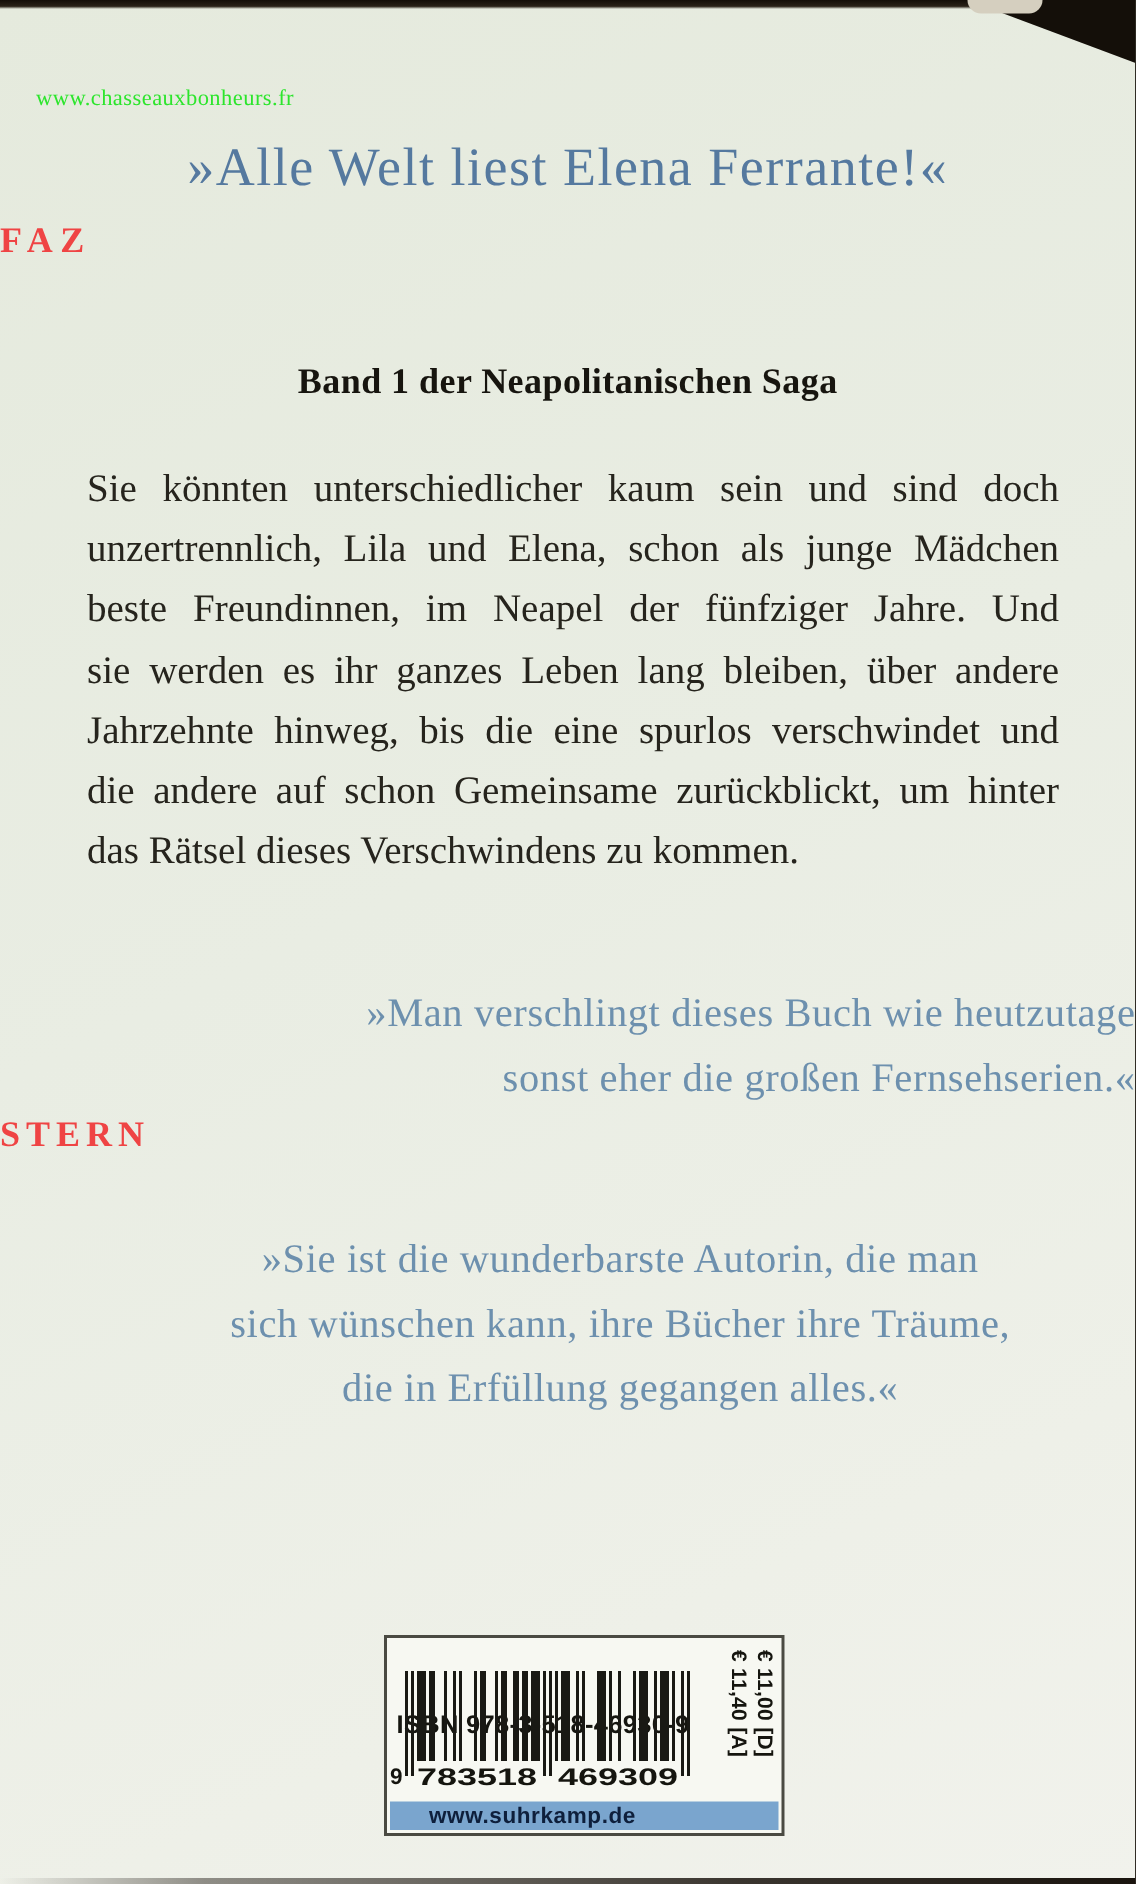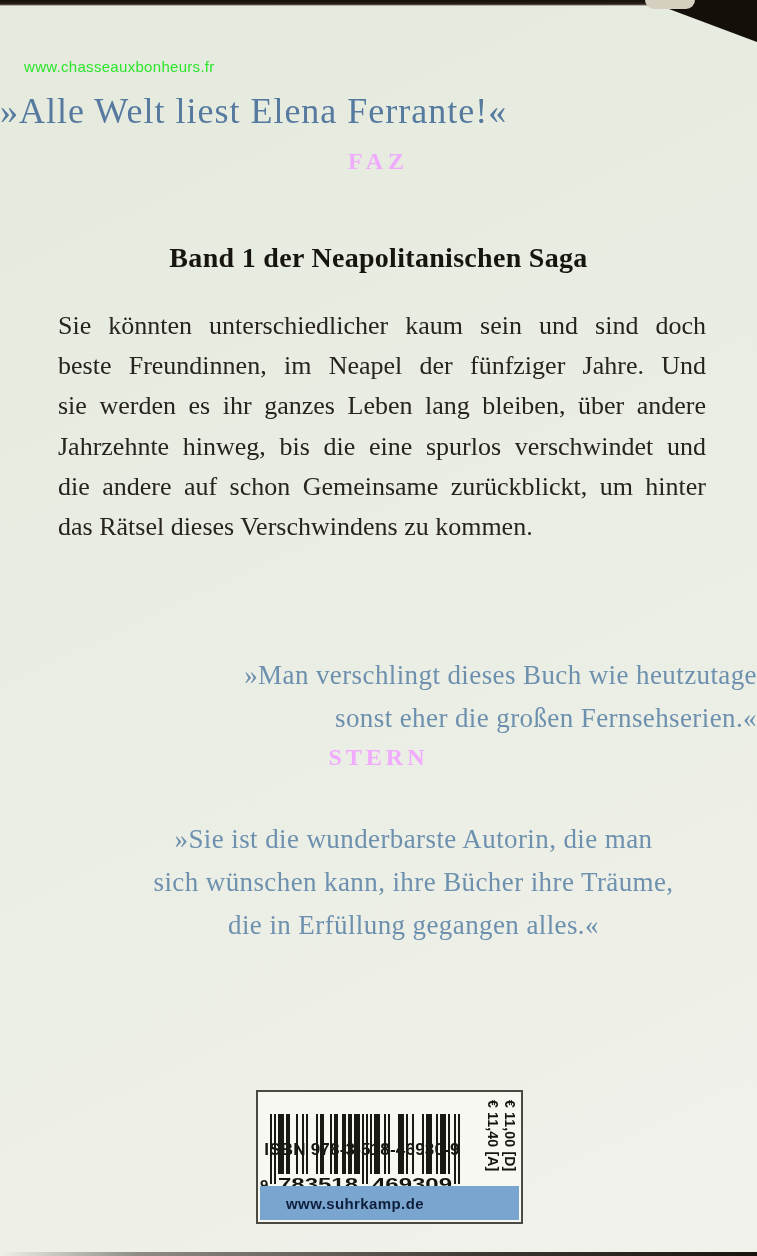--- a/index.html
+++ b/index.html
@@ -11,30 +11,30 @@
   
   .edge-top{position:absolute;top:0;left:0;width:100%;height:6px;
             background:linear-gradient(180deg,#140e08 0%,#2a2218 70%,rgba(42,34,24,0) 100%);}
   .edge-corner{position:absolute;top:0;right:0;width:112px;height:42px;background:#140f09;
                clip-path:polygon(0 0,100% 0,100% 100%);}
   .edge-chip{position:absolute;top:0;right:62px;width:50px;height:9px;background:#d5cfbf;
              border-radius:0 0 9px 9px;}
   .edge-bottom{position:absolute;bottom:0;left:0;width:100%;height:4px;
                background:linear-gradient(90deg,rgba(26,20,14,0) 0%,rgba(26,20,14,.45) 18%,rgba(26,20,14,.85) 65%,#1a140e 100%);}
   
-  .watermark{position:absolute;top:58px;left:24px;font-family:Liberation Sans, sans-serif;
+  .watermark{position:absolute;top:58px;left:24px;font-family:Liberation Serif, serif;
              font-size:15px;color:#2ce52c;letter-spacing:.3px;}
   
-  .top-quote{position:absolute;top:90px;left:0;width:100%;
+  .top-quote{position:absolute;top:90px;left:0;width:100%;text-align:center;
              font-size:36px;letter-spacing:1px;color:#55799f;}
-  .src{position:absolute;left:0;width:100%;text-align:center;font-size:24px;
-       color:#f0abfc;font-weight:600;}
+  .src{position:absolute;left:0;width:100%;text-align:left;font-size:24px;
+       color:#ef4444;font-weight:600;}
   .src-faz{top:148px;letter-spacing:5px;}
   .series-heading{position:absolute;top:242px;left:0;width:100%;text-align:center;
-                  font-size:28px;font-weight:700;color:#17150f;letter-spacing:.3px;}
+                  font-size:24px;font-weight:700;color:#17150f;letter-spacing:.3px;}
   .synopsis{position:absolute;top:306px;left:58px;width:648px;font-size:26px;
             line-height:40.2px;color:#26241d;}
   .syn-line{text-align:justify;text-align-last:justify;}
   .syn-line.last{text-align-last:left;}
   .quote{position:absolute;left:0;width:100%;text-align:center;font-size:27px;
          line-height:43px;color:#6d90ae;letter-spacing:.4px;}
   .q-stern{top:654px;text-align:right;}
   .src-stern{top:744px;letter-spacing:4px;}
   .q-brigitte{top:818px;margin-left:35px;}
   .src-brigitte{top:950px;letter-spacing:2.5px;}
@@ -42,39 +42,40 @@
   .bc-panel{position:absolute;left:256px;top:1090px;width:267px;height:134px;
             background:#f7f8f2;border:2px solid #4a4a42;box-sizing:border-box;
             font-family:"Liberation Sans",sans-serif;}
   .bc-isbn{position:absolute;top:4px;left:0;width:208px;text-align:center;
            font-size:17px;font-weight:600;color:#15150f;letter-spacing:.2px;margin-top:44px;}
   .bc-svg{position:absolute;left:12px;top:22px;}
   .bc-lead{position:absolute;left:2px;top:84px;font-size:15px;font-weight:600;color:#15150f;}
   .bc-price{position:absolute;left:260px;top:8px;width:104px;transform:rotate(90deg);
             transform-origin:0 0;font-size:14px;font-weight:700;color:#15150f;
             line-height:16.5px;white-space:nowrap;letter-spacing:.2px;}
-  .bc-strip{position:absolute;left:2px;right:2px;bottom:2px;height:34px;background:#7aa5ce;
+  .bc-strip{position:absolute;left:2px;right:2px;bottom:2px;height:19px;background:#7aa5ce;
             display:flex;align-items:center;}
   .bc-url{padding-left:26px;font-size:15px;font-weight:700;color:#0e1f3c;letter-spacing:.4px;}
 </style>
 </head>
 <body>
 
 <div class="frame">
   <div class="cover"></div>
 
   <span class="watermark">www.chasseauxbonheurs.fr</span>
 
   <div class="top-quote">»Alle Welt liest Elena Ferrante!«</div>
   <div class="src src-faz">FAZ</div>
 
   <div class="series-heading">Band 1 der Neapolitanischen Saga</div>
 
   <div class="synopsis">
     <div class="syn-line">Sie könnten unterschiedlicher kaum sein und sind doch</div>
+    <div class="syn-line">unzertrennlich, Lila und Elena, schon als junge Mädchen</div>
     <div class="syn-line">beste Freundinnen, im Neapel der fünfziger Jahre. Und</div>
     <div class="syn-line">sie werden es ihr ganzes Leben lang bleiben, über andere</div>
     <div class="syn-line">Jahrzehnte hinweg, bis die eine spurlos verschwindet und</div>
     <div class="syn-line">die andere auf schon Gemeinsame zurückblickt, um hinter</div>
     <div class="syn-line last">das Rätsel dieses Verschwindens zu kommen.</div>
   </div>
 
   <div class="quote q-stern">
     <div>»Man verschlingt dieses Buch wie heutzutage</div>
     <div>sonst eher die großen Fernsehserien.«</div>

